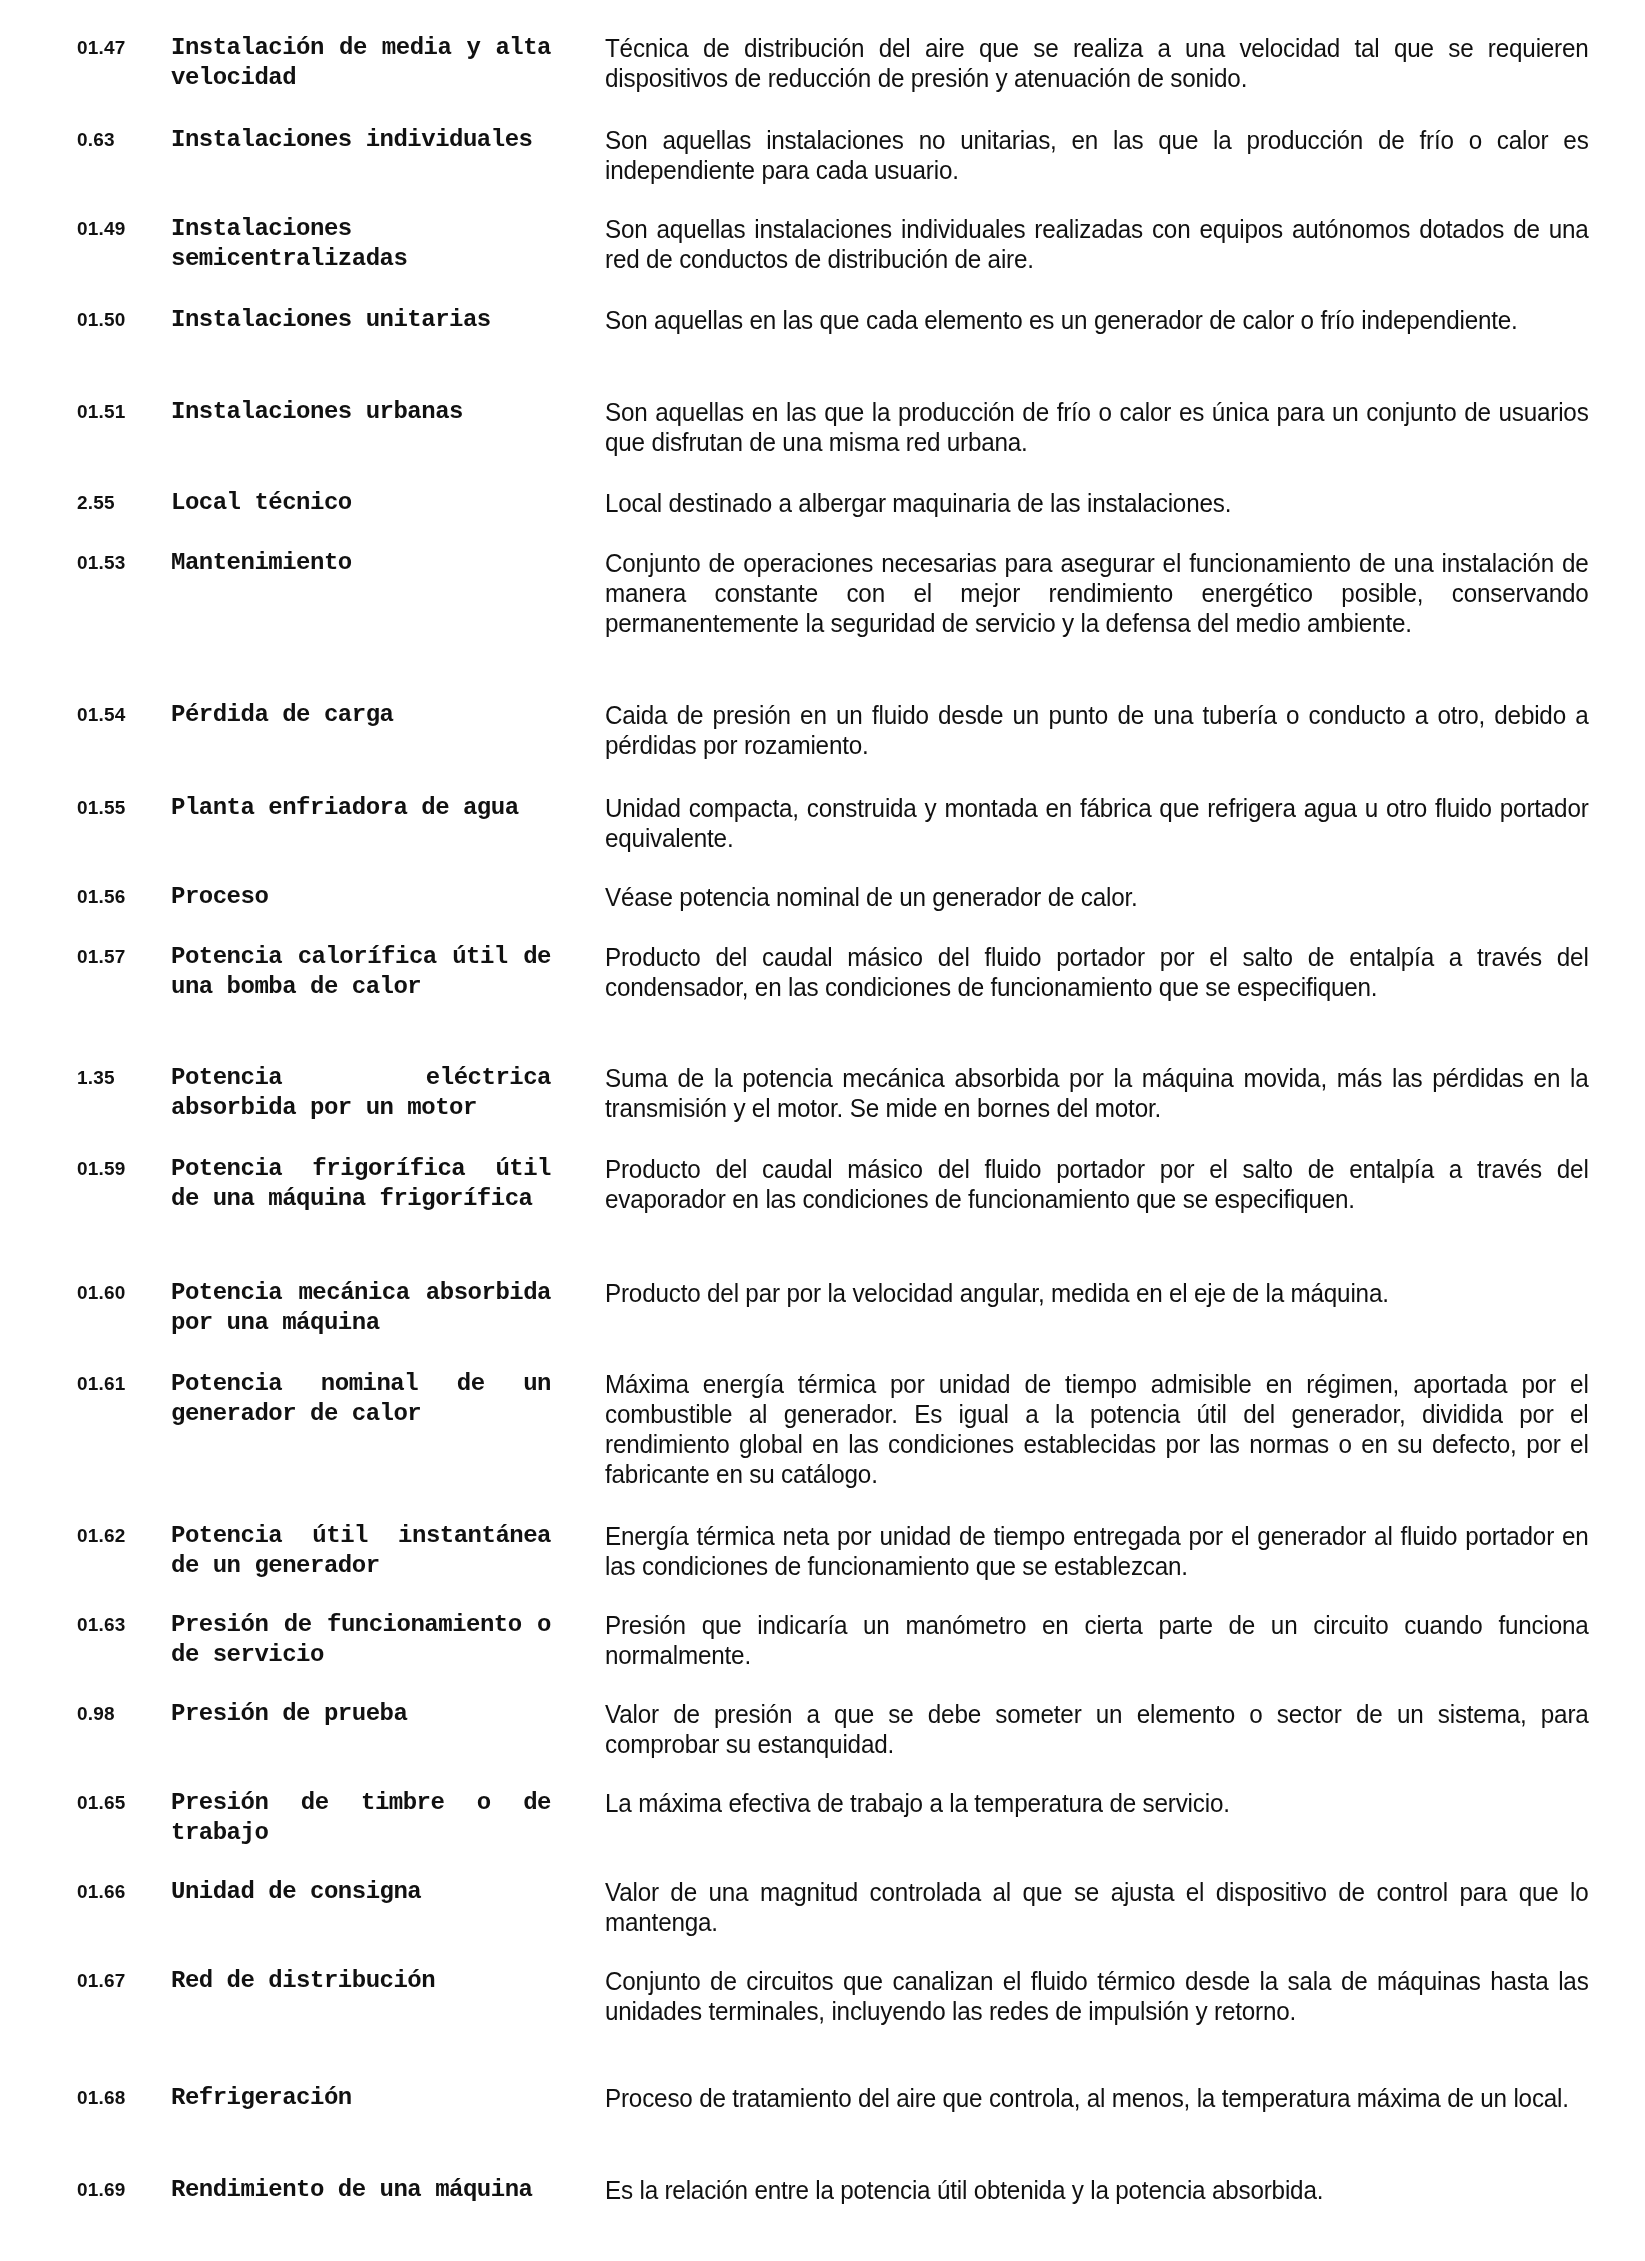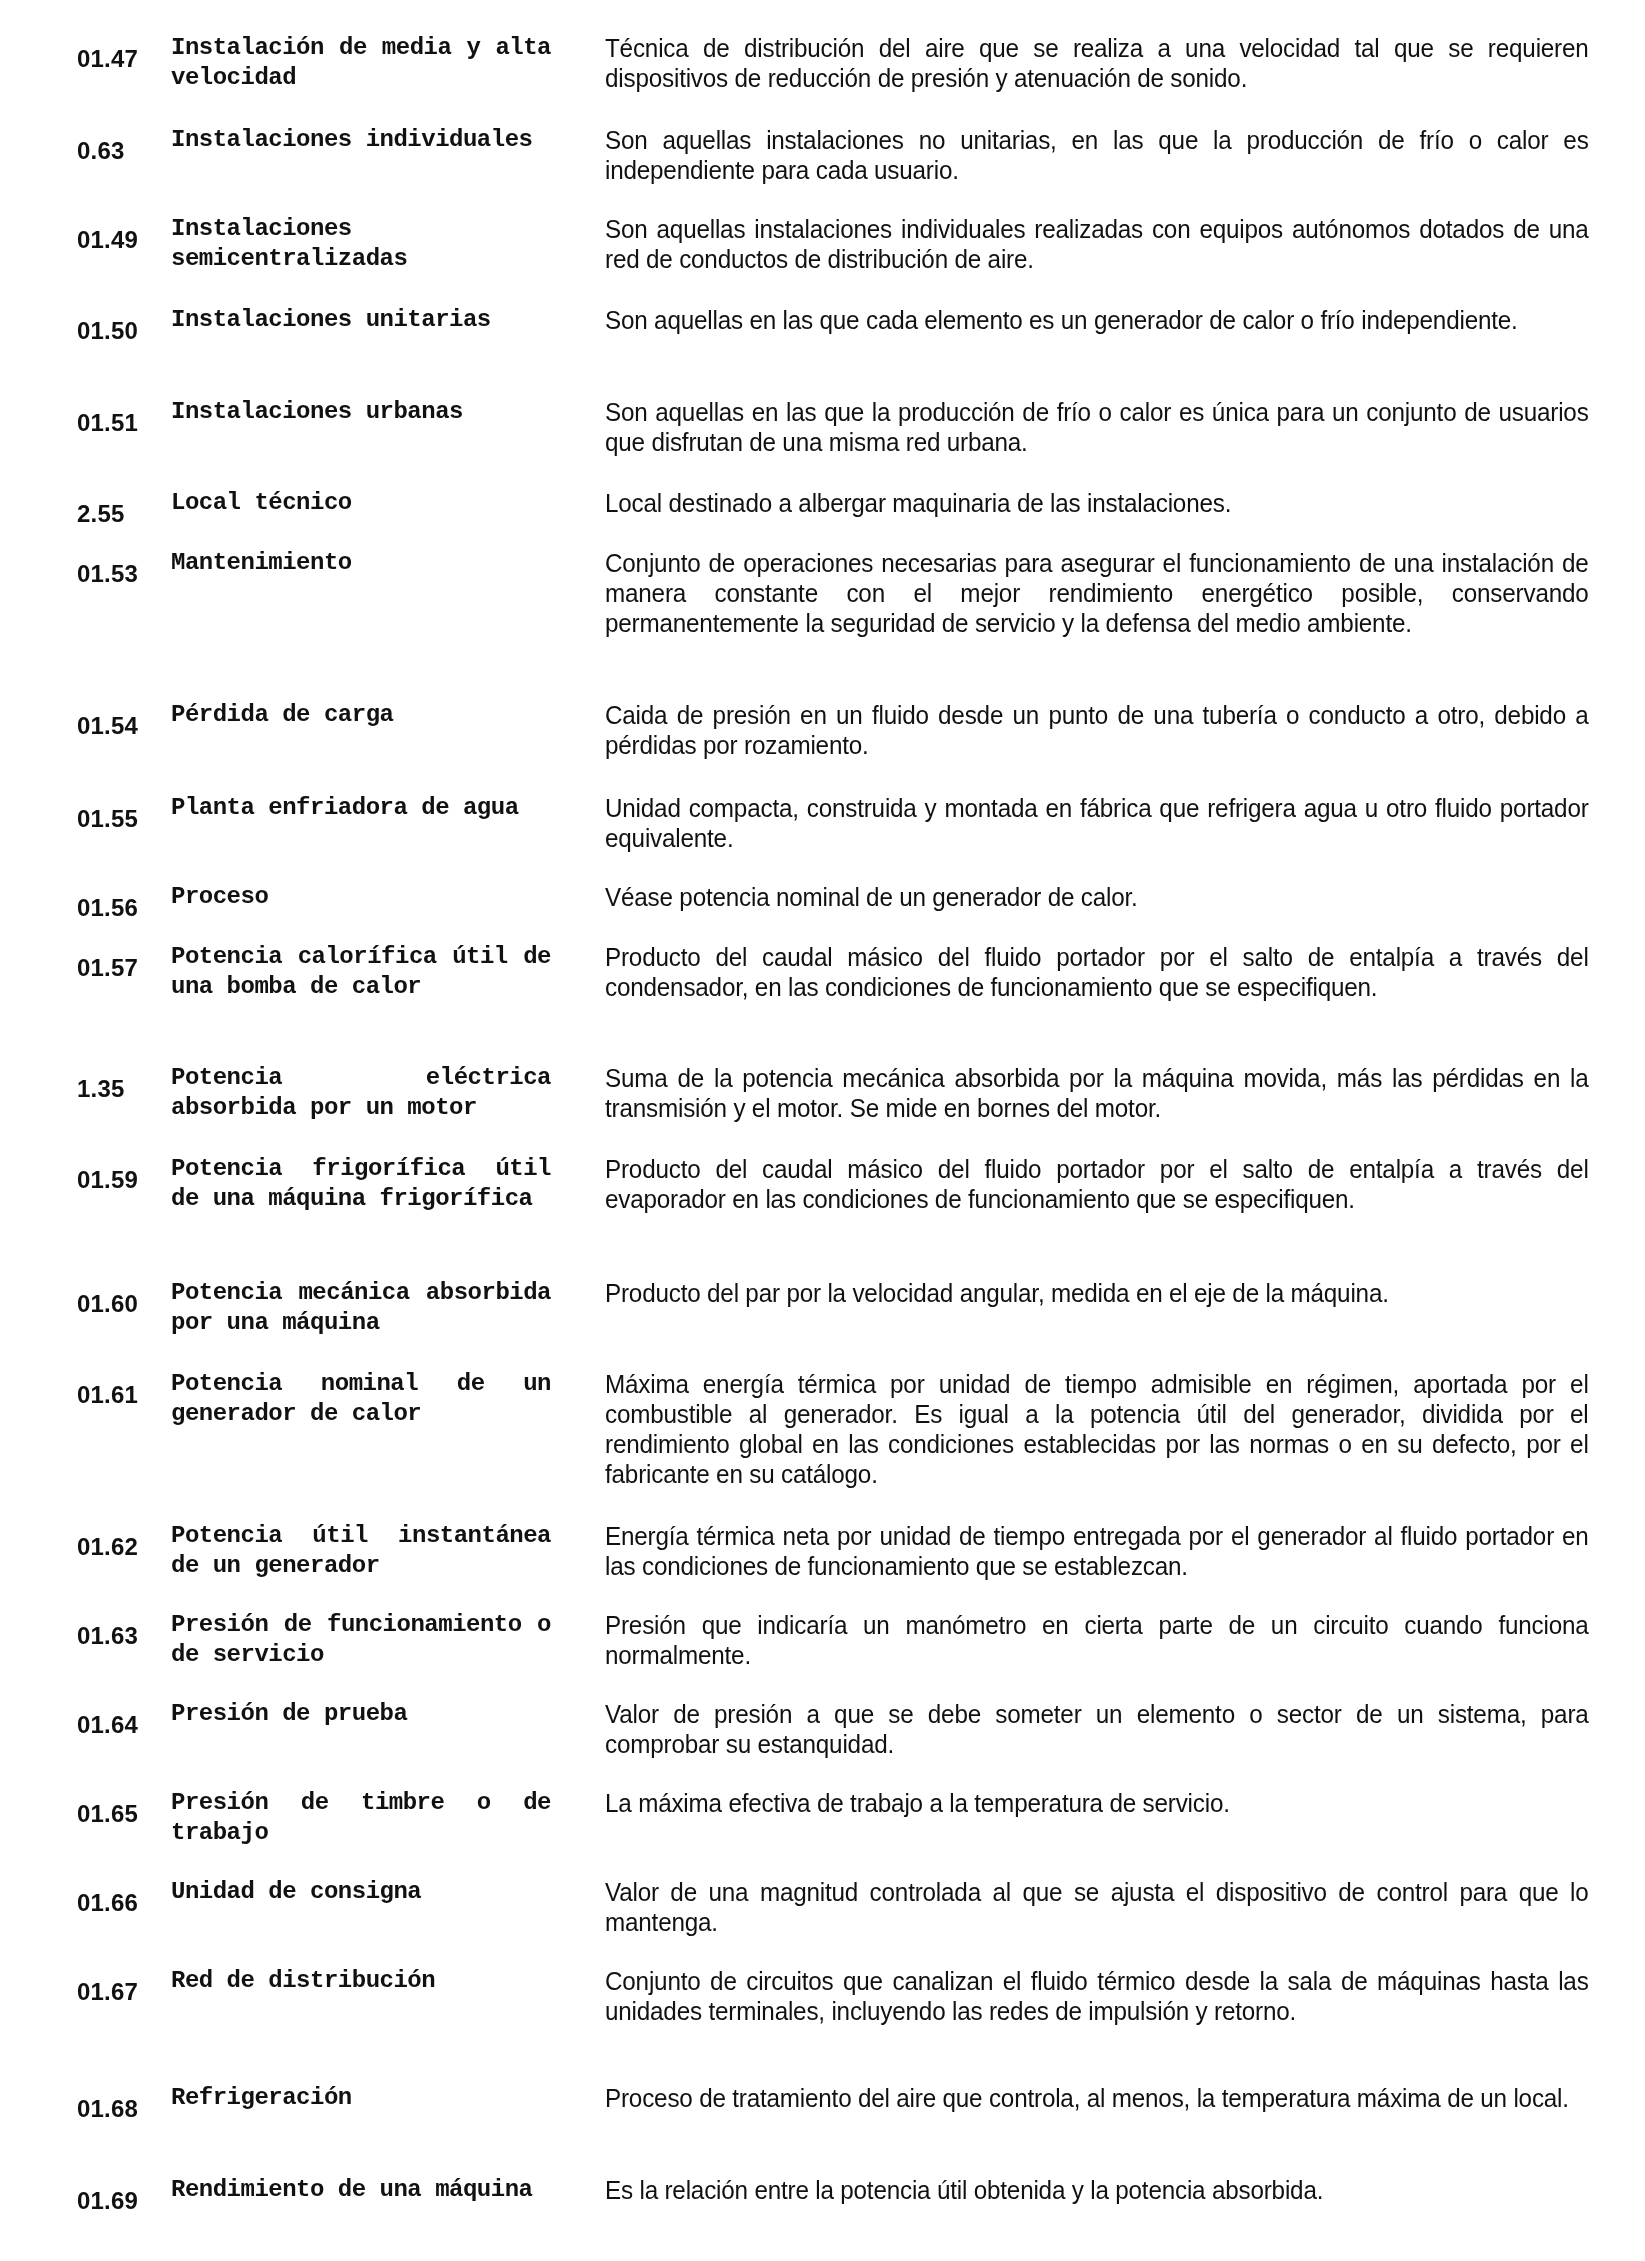--- a/index.html
+++ b/index.html
@@ -1,18 +1,18 @@
 <!DOCTYPE html>
 <html style="font-size:13px"><head>
 <meta charset="utf-8">
 <style>
   html, body { margin: 0; padding: 0; background: #ffffff; }
   body { width: 1646px; height: 2261px; position: relative; overflow: hidden; color: #111; }
   .entry { position: absolute; left: 0; width: 1646px; }
-  .num { position: absolute; left: 77px; top: 11px; font-family: "Liberation Sans", sans-serif; font-weight: bold; font-size: 24px; line-height: 30px; letter-spacing: 0.2px; }
+  .num { position: absolute; left: 77px; top: 0; font-family: "Liberation Sans", sans-serif; font-weight: bold; font-size: 19px; line-height: 30px; letter-spacing: 0.2px; }
   .term { position: absolute; left: 171px; top: 0; width: 380px; font-family: Liberation Mono, monospace; font-weight: bold; font-size: 24px; line-height: 30px; text-align: justify; letter-spacing: -0.5px; }
   .def { position: absolute; left: 605px; top: 0; width: 1014px; font-family: "Liberation Sans", sans-serif; font-size: 25px; line-height: 30px; text-align: justify; letter-spacing: -0.2px; transform: scaleX(0.97); transform-origin: left top; }
 </style>
 </head>
 <body>
 
 <div id="glossary">
     <div class="entry" style="top: 33px;">
     <span class="num">01.47</span>
     <span class="term">Instalación de media y alta velocidad</span>
@@ -92,21 +92,21 @@
     <span class="num">01.62</span>
     <span class="term">Potencia útil instantánea de un generador</span>
     <span class="def">Energía térmica neta por unidad de tiempo entregada por el generador al fluido portador en las condiciones de funcionamiento que se establezcan.</span>
   </div>
     <div class="entry" style="top: 1610px;">
     <span class="num">01.63</span>
     <span class="term">Presión de funcionamiento o de servicio</span>
     <span class="def">Presión que indicaría un manómetro en cierta parte de un circuito cuando funciona normalmente.</span>
   </div>
     <div class="entry" style="top: 1699px;">
-    <span class="num">01.64</span>
+    <span class="num">0.98</span>
     <span class="term">Presión de prueba</span>
     <span class="def">Valor de presión a que se debe someter un elemento o sector de un sistema, para comprobar su estanquidad.</span>
   </div>
     <div class="entry" style="top: 1788px;">
     <span class="num">01.65</span>
     <span class="term">Presión de timbre o de trabajo</span>
     <span class="def">La máxima efectiva de trabajo a la temperatura de servicio.</span>
   </div>
     <div class="entry" style="top: 1877px;">
     <span class="num">01.66</span>

